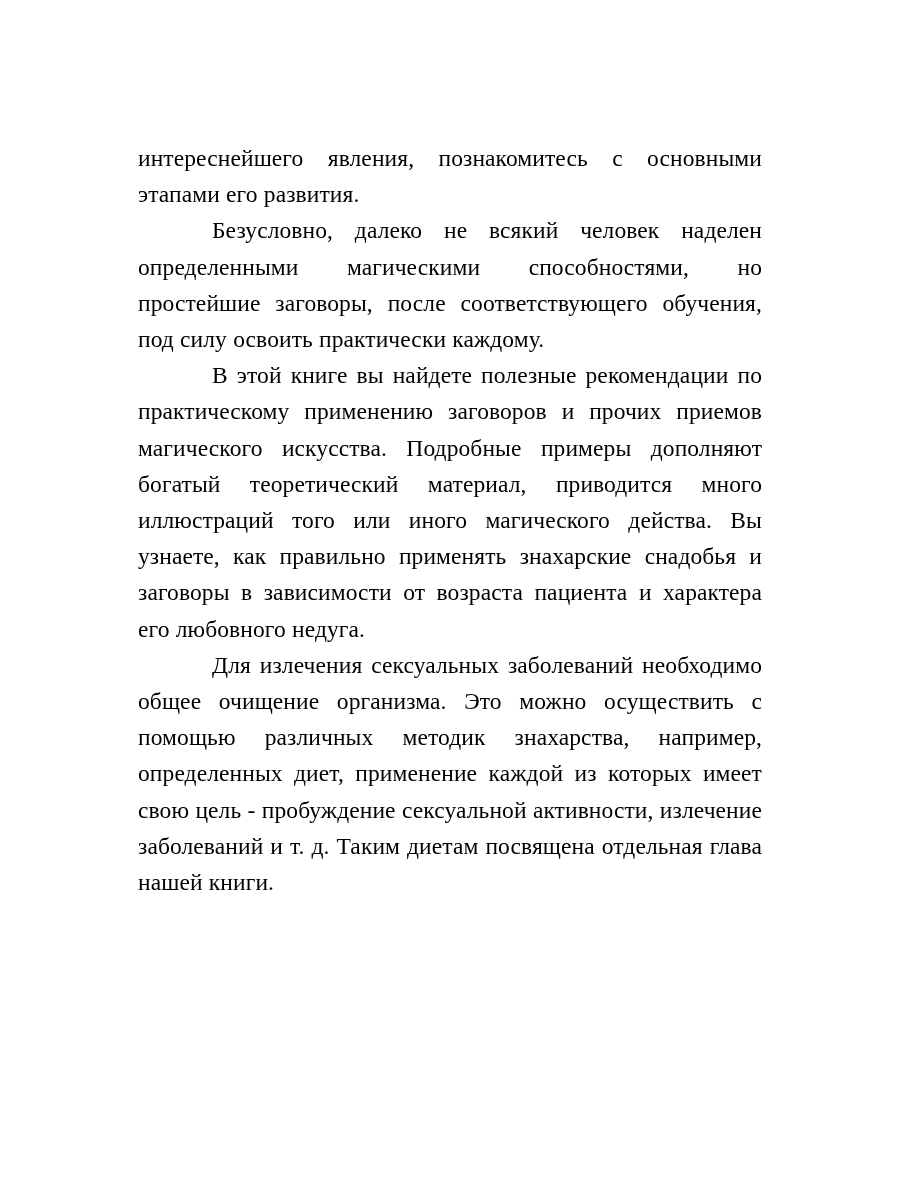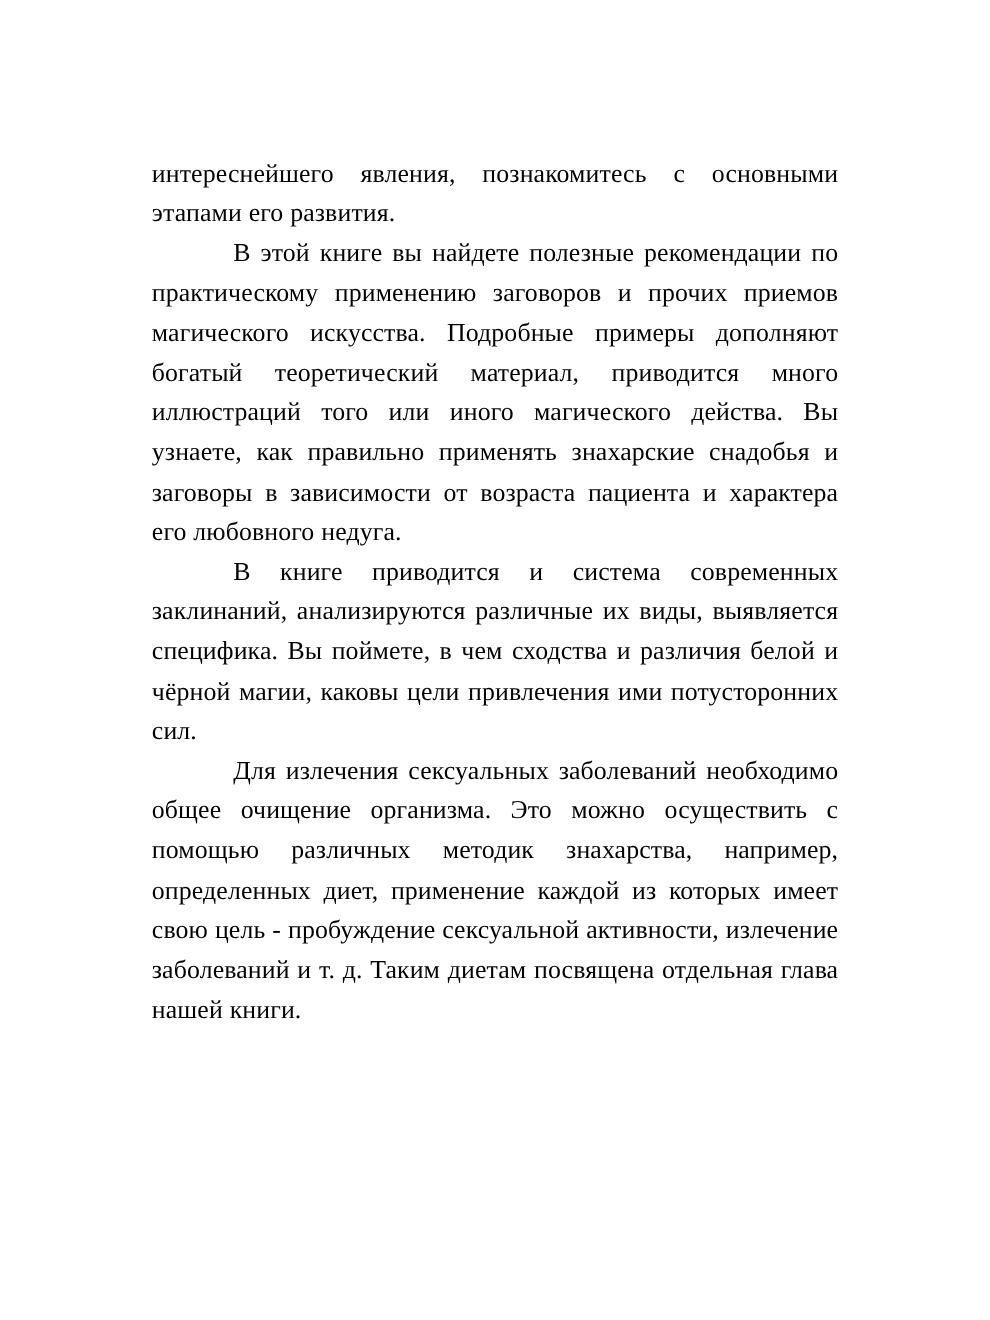--- a/index.html
+++ b/index.html
@@ -44,17 +44,17 @@
     text-align: left;
   }
   
 </style>
 </head>
 <body>
 
 <div class="page">
   <div class="text-column">
     <p class="para">интереснейшего явления, познакомитесь с основными этапами его развития.</p>
+    <p class="para indent">Безусловно, далеко не всякий человек наделен определенными магическими способностями, но простейшие заговоры, после соответствующего обучения, под силу освоить практически каждому.</p>
     <p class="para indent">В этой книге вы найдете полезные рекомендации по практическому применению заговоров и прочих приемов магического искусства. Подробные примеры дополняют богатый теоретический материал, приводится много иллюстраций того или иного магического действа. Вы узнаете, как правильно применять знахарские снадобья и заговоры в зависимости от возраста пациента и характера его любовного недуга.</p>
-    <p class="para indent">В книге приводится и система современных заклинаний, анализируются различные их виды, выявляется специфика. Вы поймете, в чем сходства и различия белой и чёрной магии, каковы цели привлечения ими потусторонних сил.</p>
     <p class="para indent">Для излечения сексуальных заболеваний необходимо общее очищение организма. Это можно осуществить с помощью различных методик знахарства, например, определенных диет, применение каждой из которых имеет свою цель - пробуждение сексуальной активности, излечение заболеваний и т. д. Таким диетам посвящена отдельная глава нашей книги.</p>
   </div>
 </div>
 
 </body></html>

